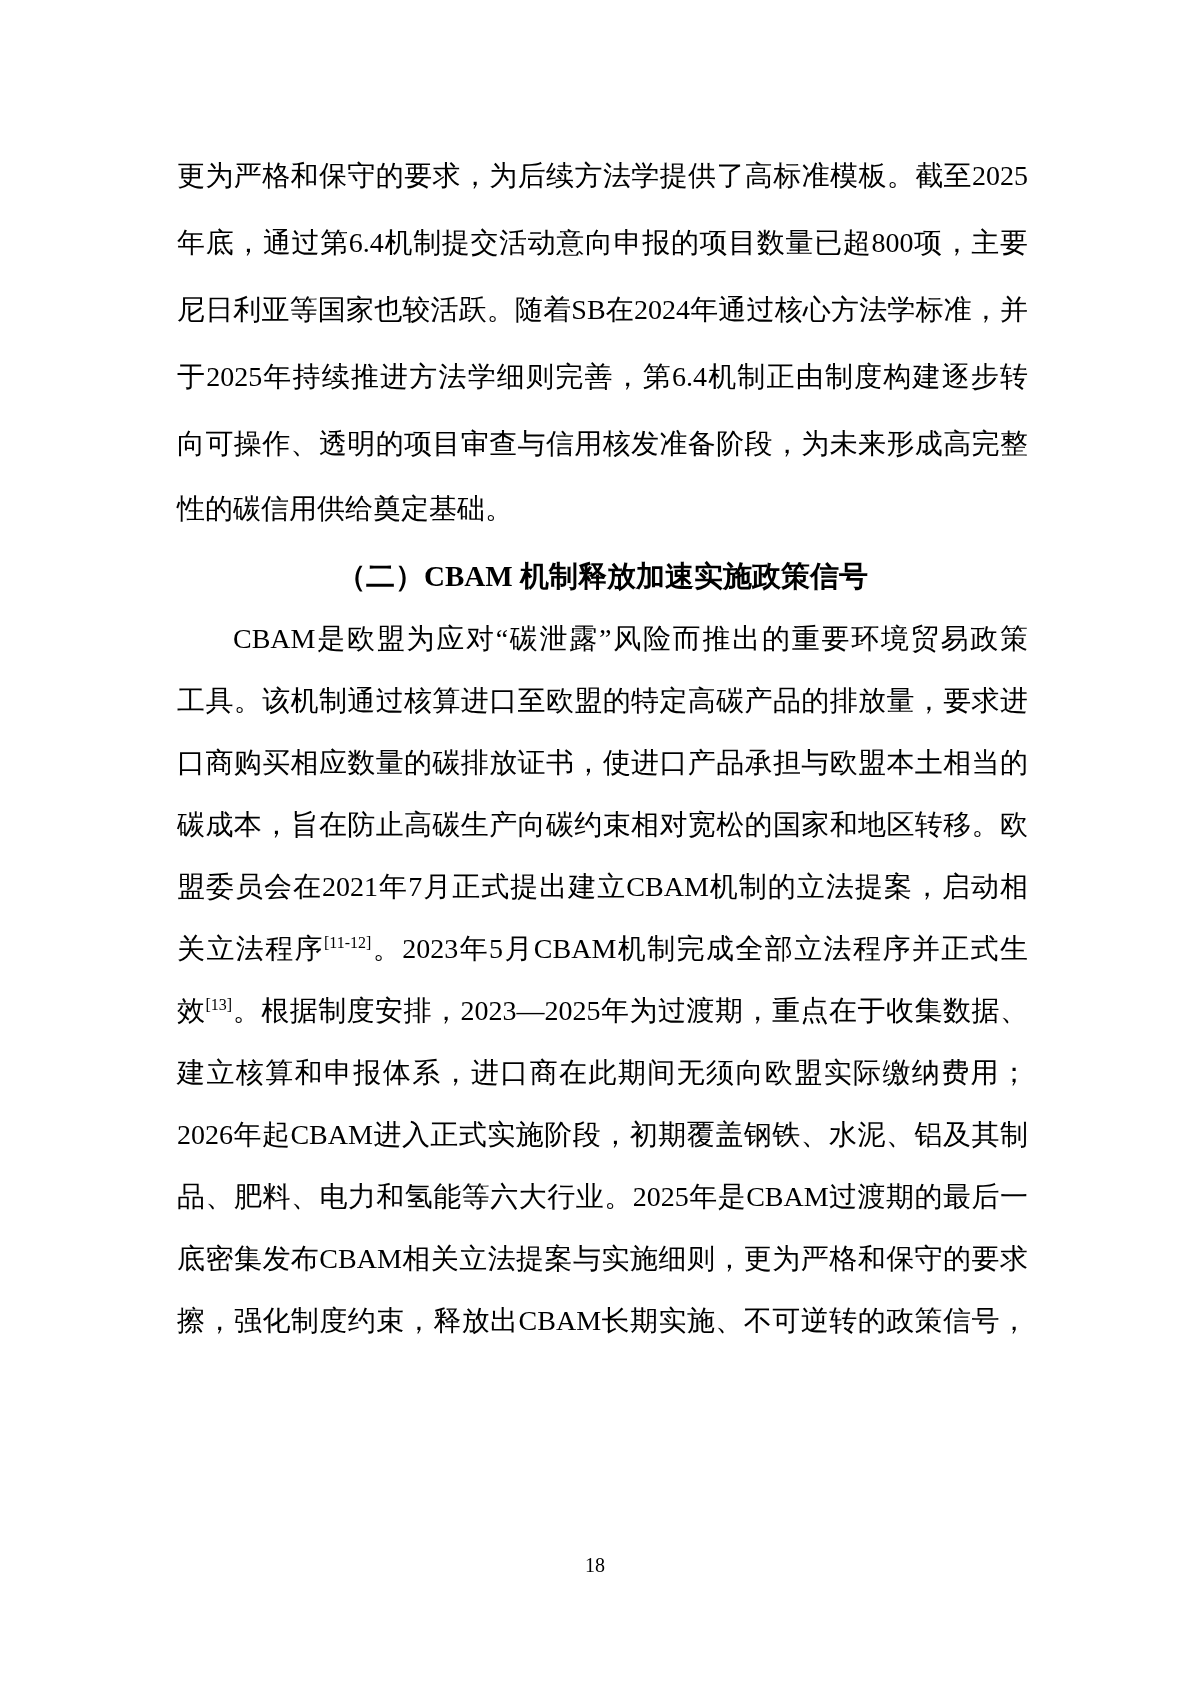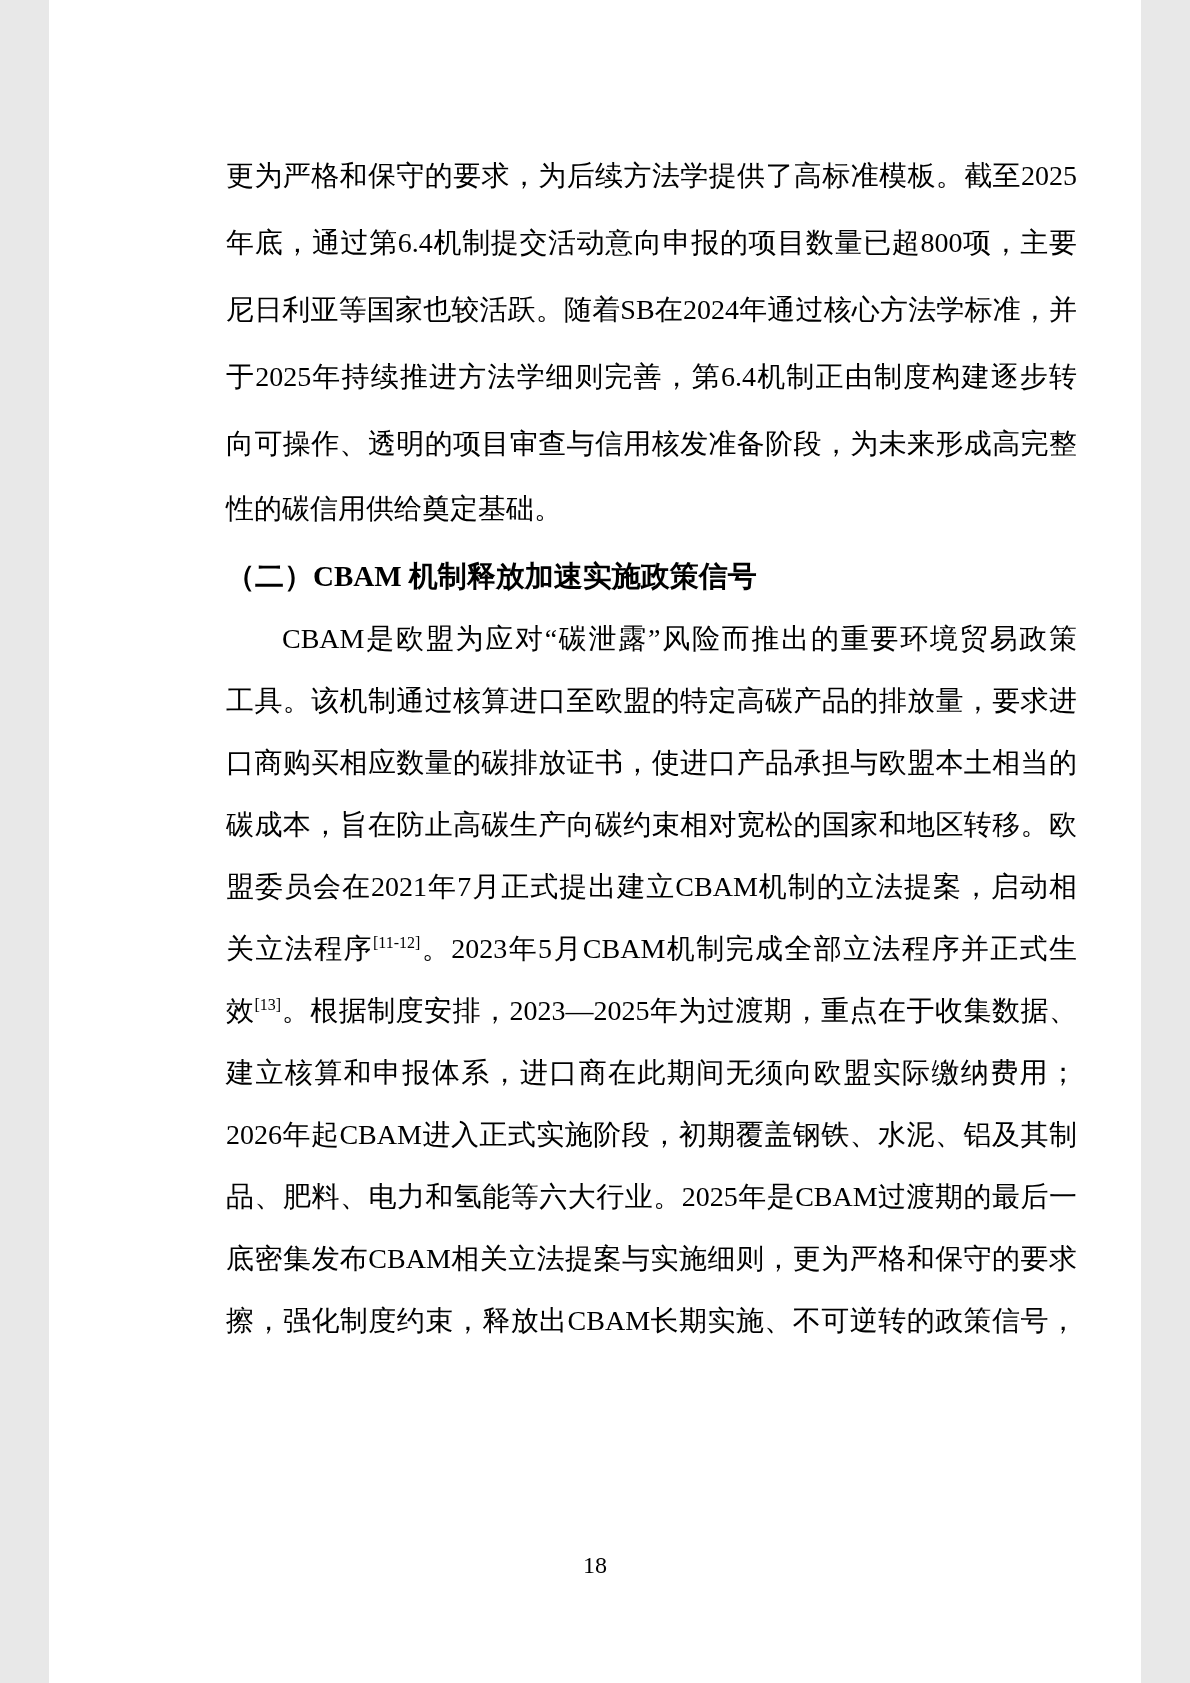--- a/index.html
+++ b/index.html
@@ -2,21 +2,21 @@
 <html><head>
 <meta charset="utf-8">
 <style>
   html, body {
     margin: 0;
     padding: 0;
     background: #e8e8e8;
   }
   .page {
     position: relative;
-    width: 1092px;
+    width: 1190px;
     height: 1683px;
     margin: 0 auto;
     background: #ffffff;
     overflow: hidden;
     font-family: "Liberation Serif", "DejaVu Serif", serif;
     color: #000000;
   }
   .content {
     position: absolute;
     left: 177px;
@@ -36,35 +36,35 @@
     font-family: Liberation Mono, monospace;
   }
   .line.indent-first {
     text-indent: 2em;
   }
   .heading {
     font-size: 29px;
     font-weight: bold;
     line-height: 64px;
     height: 64px;
-    text-align: left;
+    text-align: center;
     white-space: nowrap;
   }
   .sup {
     font-size: 16px;
     line-height: 0;
     vertical-align: 10px;
   }
   .footer {
     position: absolute;
     top: 1552px;
     left: 0;
     width: 100%;
     text-align: center;
-    font-size: 24px;
+    font-size: 20px;
     line-height: 26px;
   }
 </style>
 </head>
 <body>
 
 <div class="page">
   <div class="content">
 
     <div class="para para1">

